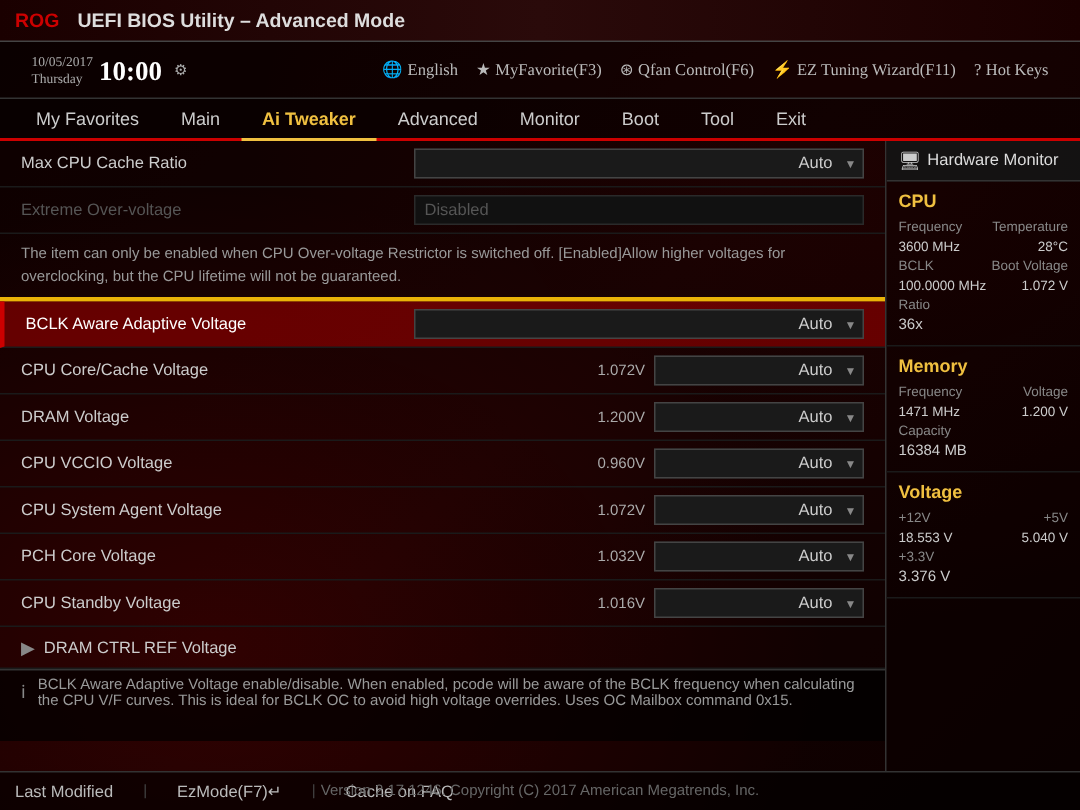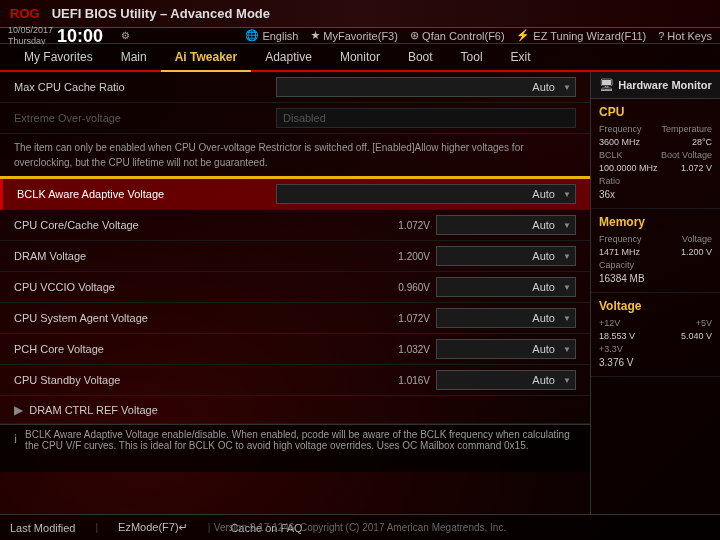--- a/index.html
+++ b/index.html
@@ -56,25 +56,26 @@
     .title-text {
       color: #ddd;
       font-size: 13px;
       font-weight: bold;
     }
 
     
     .top-bar {
       background: rgba(0,0,0,0.6);
       border-bottom: 1px solid #333;
-      padding: 2px 8px;
+      padding: 2px 21px;
       display: flex;
       align-items: center;
       gap: 16px;
-      height: 16px;
+      height: 38px;
+      font-family: Liberation Serif, serif;
     }
 
     .datetime {
       display: flex;
       flex-direction: column;
       font-size: 9px;
       color: #aaa;
       line-height: 1.2;
     }
 
@@ -308,21 +309,21 @@
       padding: 6px 8px;
       display: flex;
       align-items: center;
       gap: 4px;
       border-bottom: 1px solid #333;
     }
 
     .hw-monitor-title-text {
       color: #ddd;
       font-size: 11px;
-      font-weight: bold;
+      font-weight: normal;
     }
 
     .hw-section {
       padding: 6px 8px;
       border-bottom: 1px solid #1a1a1a;
     }
 
     .hw-section-title {
       color: #f0c040;
       font-size: 12px;
@@ -361,21 +362,21 @@
     <span class="rog-logo">ROG</span>
     <span class="title-text">UEFI BIOS Utility – Advanced Mode</span>
   </div>
 
   <div class="top-bar">
     <div style="display:flex;align-items:center;gap:4px;">
       <div class="datetime">
         <span>10/05/2017</span>
         <span>Thursday</span>
       </div>
-      <div style="display:flex;align-items:center;gap:18px;">
+      <div style="display:flex;align-items:center;gap:8px;">
         <span class="clock">10:00</span>
         <span class="gear-icon">⚙</span>
       </div>
     </div>
     <div class="top-tools">
       <div class="top-tool">
         <span>🌐</span>
         <span>English</span>
       </div>
       <div class="top-tool">
@@ -394,21 +395,21 @@
         <span>?</span>
         <span>Hot Keys</span>
       </div>
     </div>
   </div>
 
   <div class="nav-tabs">
     <div class="nav-tab">My Favorites</div>
     <div class="nav-tab">Main</div>
     <div class="nav-tab active">Ai Tweaker</div>
-    <div class="nav-tab">Adaptive</div>
+    <div class="nav-tab">Advanced</div>
     <div class="nav-tab">Monitor</div>
     <div class="nav-tab">Boot</div>
     <div class="nav-tab">Tool</div>
     <div class="nav-tab">Exit</div>
   </div>
 
   <div class="main-layout">
 
     <div class="content-area">
 

